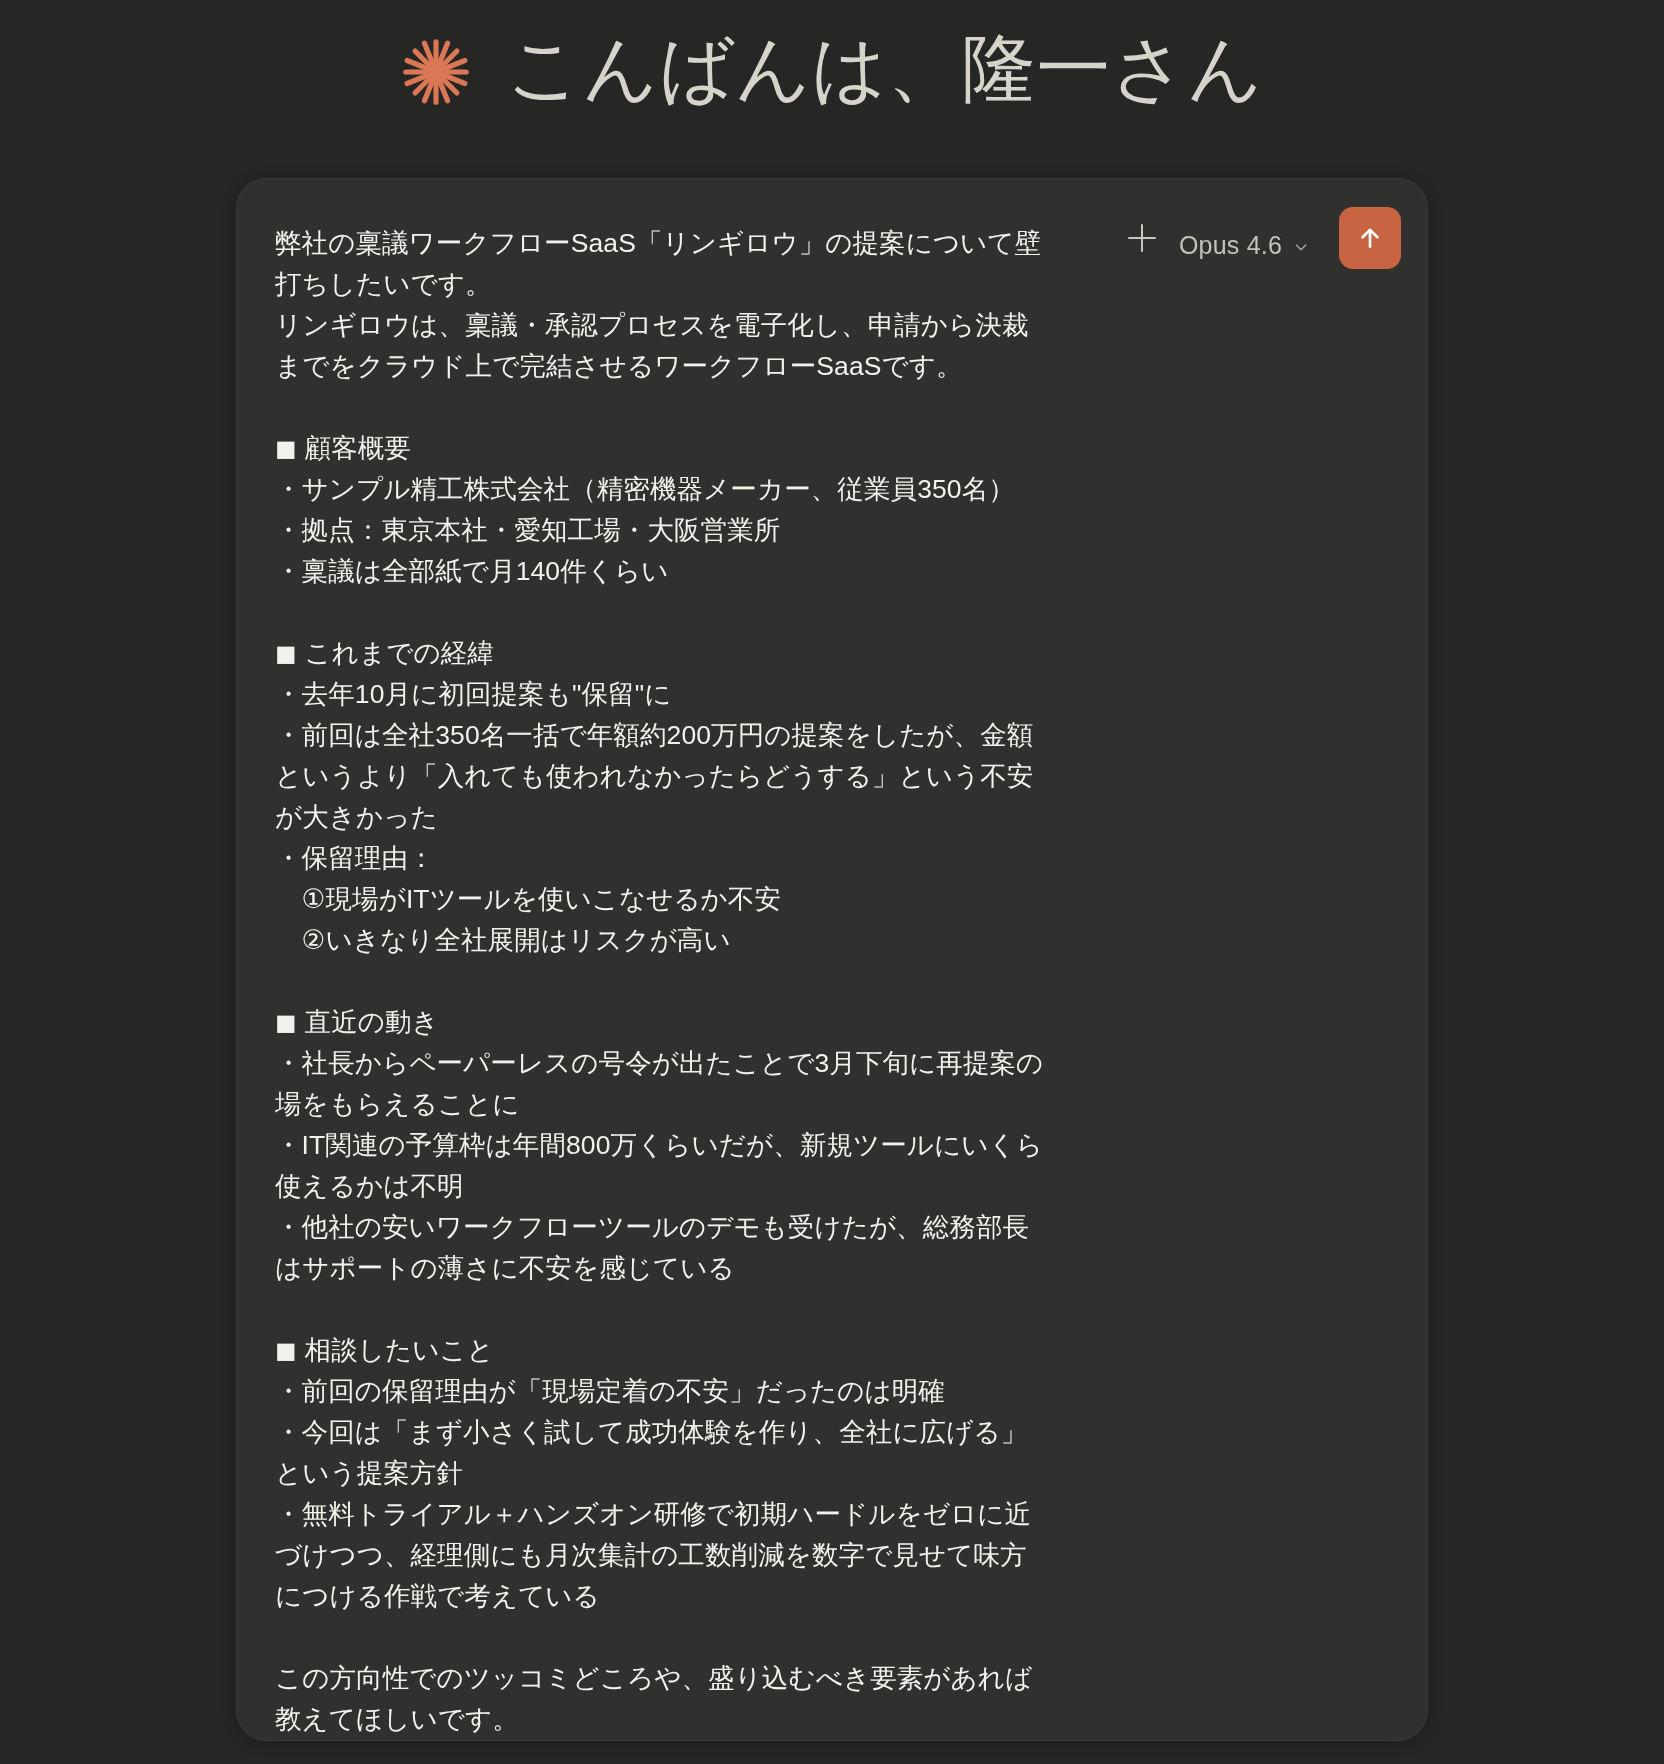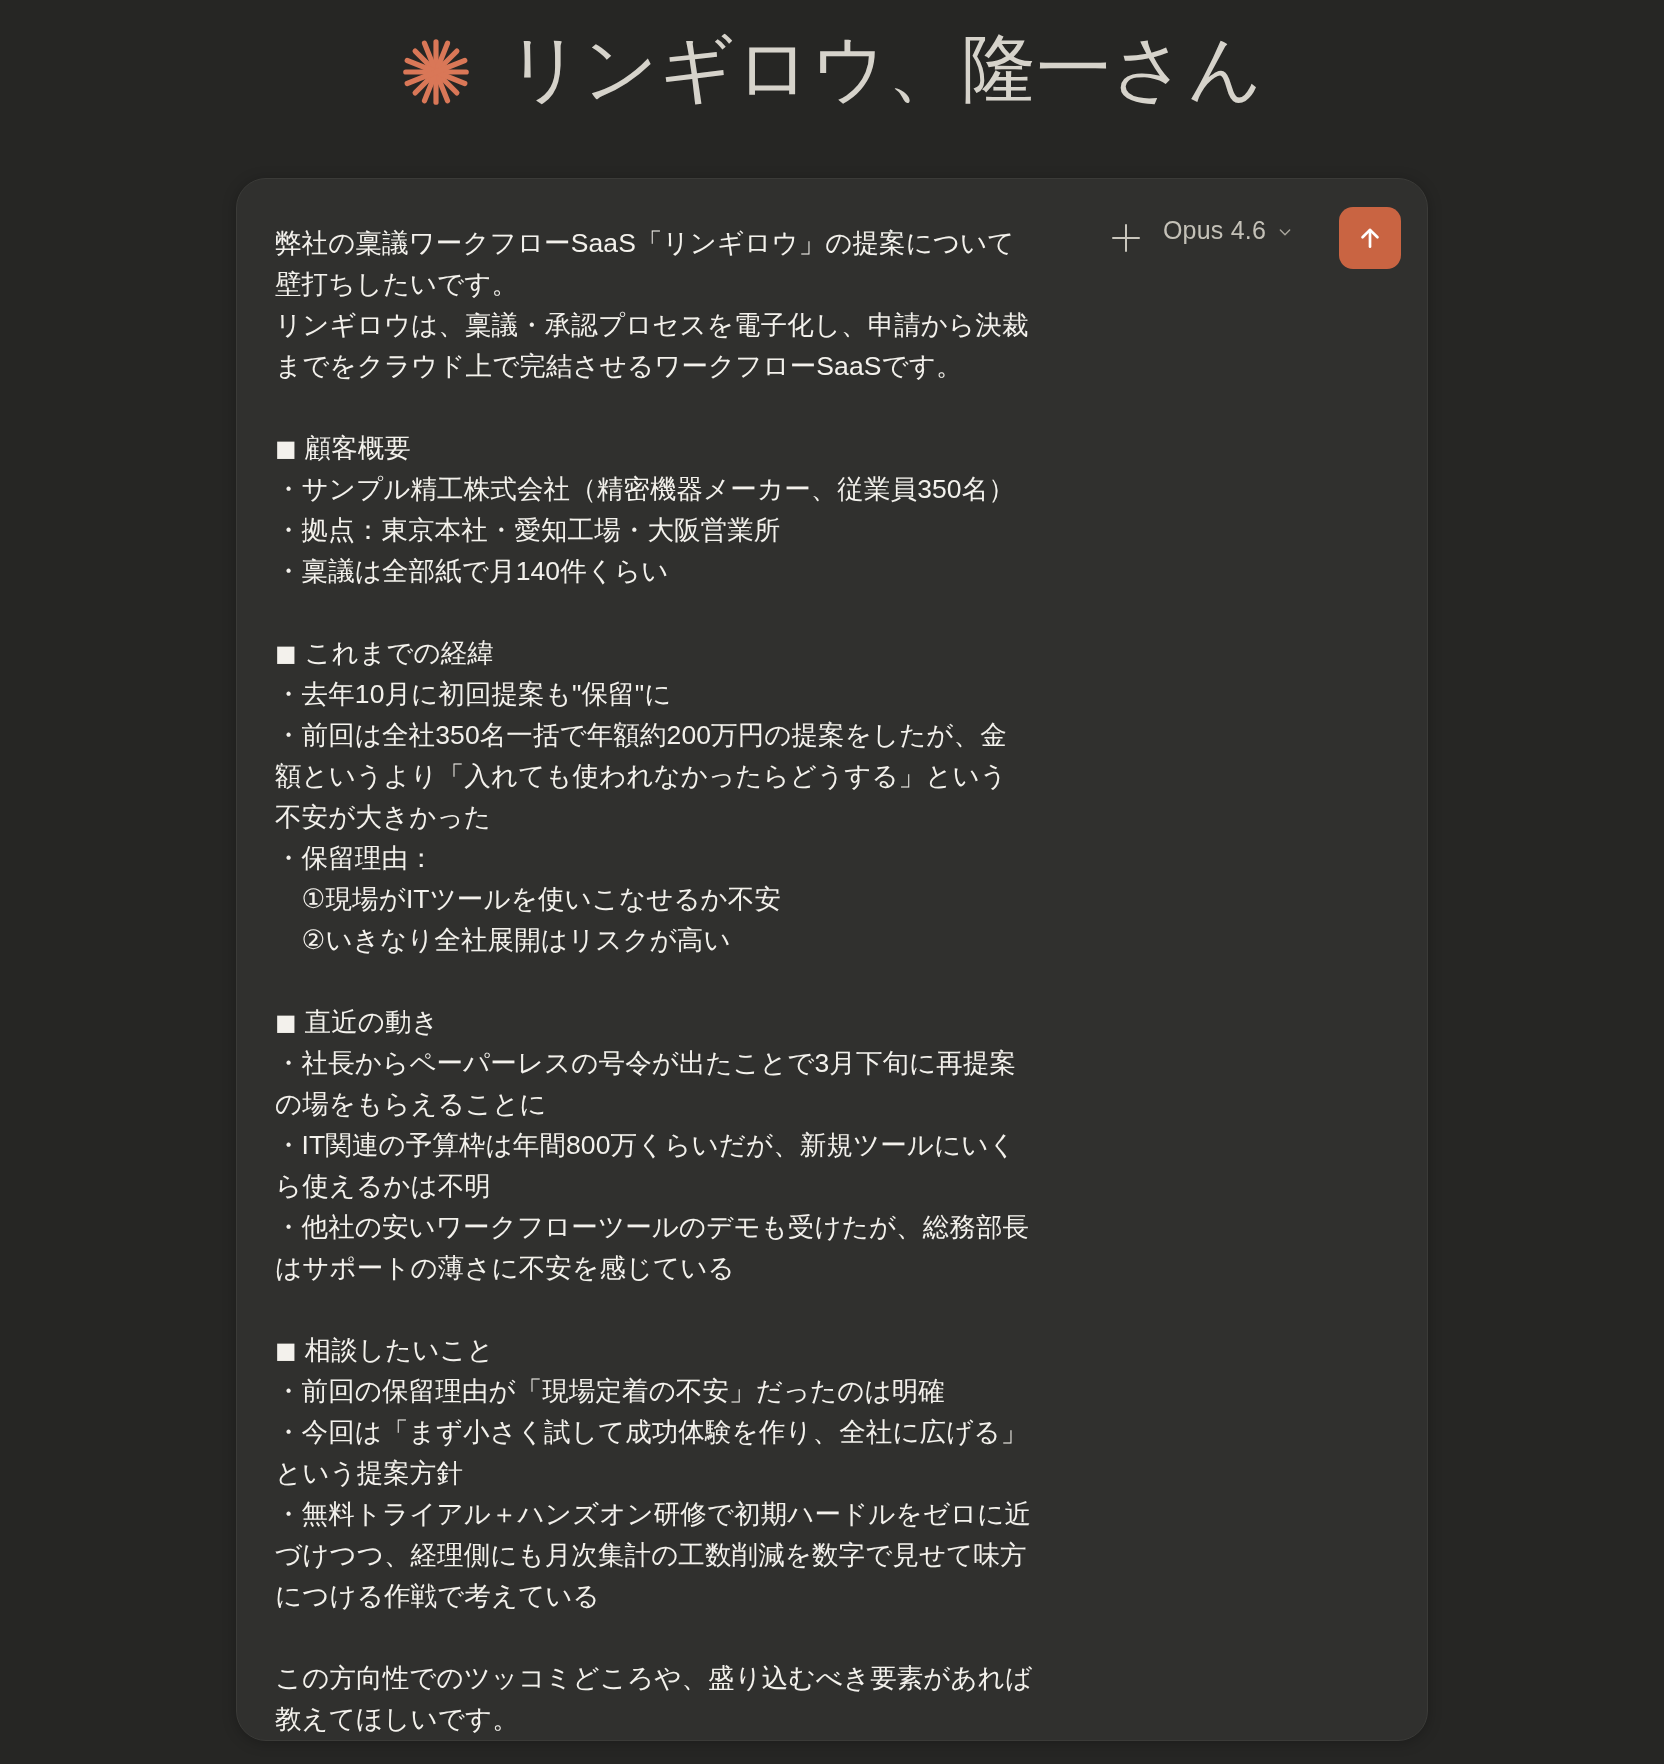--- a/index.html
+++ b/index.html
@@ -127,22 +127,22 @@
     left: 0; top: 13px;
     width: 28px; height: 2.4px;
   }
   .plus-glyph::after {
     top: 0; left: 13px;
     width: 2.4px; height: 28px;
   }
 
   .toolbar-right {
     display: flex;
-    align-items: flex-start;
-    gap: 38px;
+    align-items: flex-end;
+    gap: 22px;
   }
 
   .model-selector {
     display: flex;
     align-items: center;
     gap: 11px;
     padding: 9px 8px 9px 12px;
     border-radius: 11px;
     background: transparent;
     border: none;
@@ -204,21 +204,21 @@
         <line x1="50" y1="50" x2="66" y2="90"></line>
         <line x1="50" y1="50" x2="66" y2="10"></line>
         <line x1="50" y1="50" x2="34" y2="90"></line>
         <line x1="50" y1="50" x2="10" y2="34"></line>
         <line x1="50" y1="50" x2="90" y2="66"></line>
         <line x1="50" y1="50" x2="10" y2="66"></line>
         <line x1="50" y1="50" x2="90" y2="34"></line>
       </g>
     </svg>
 
-    <div class="greeting-text">リンギロウ、隆一さん</div>
+    <div class="greeting-text">こんばんは、隆一さん</div>
   </div>
 
   <div class="composer">
 
     <div class="composer-body">
       <div class="prompt-text" contenteditable="false" role="textbox" aria-placeholder="どうすればお役に立てますか？" style="">弊社の稟議ワークフローSaaS「リンギロウ」の提案について壁打ちしたいです。
 リンギロウは、稟議・承認プロセスを電子化し、申請から決裁までをクラウド上で完結させるワークフローSaaSです。
 
 ◼ 顧客概要
 ・サンプル精工株式会社（精密機器メーカー、従業員350名）

